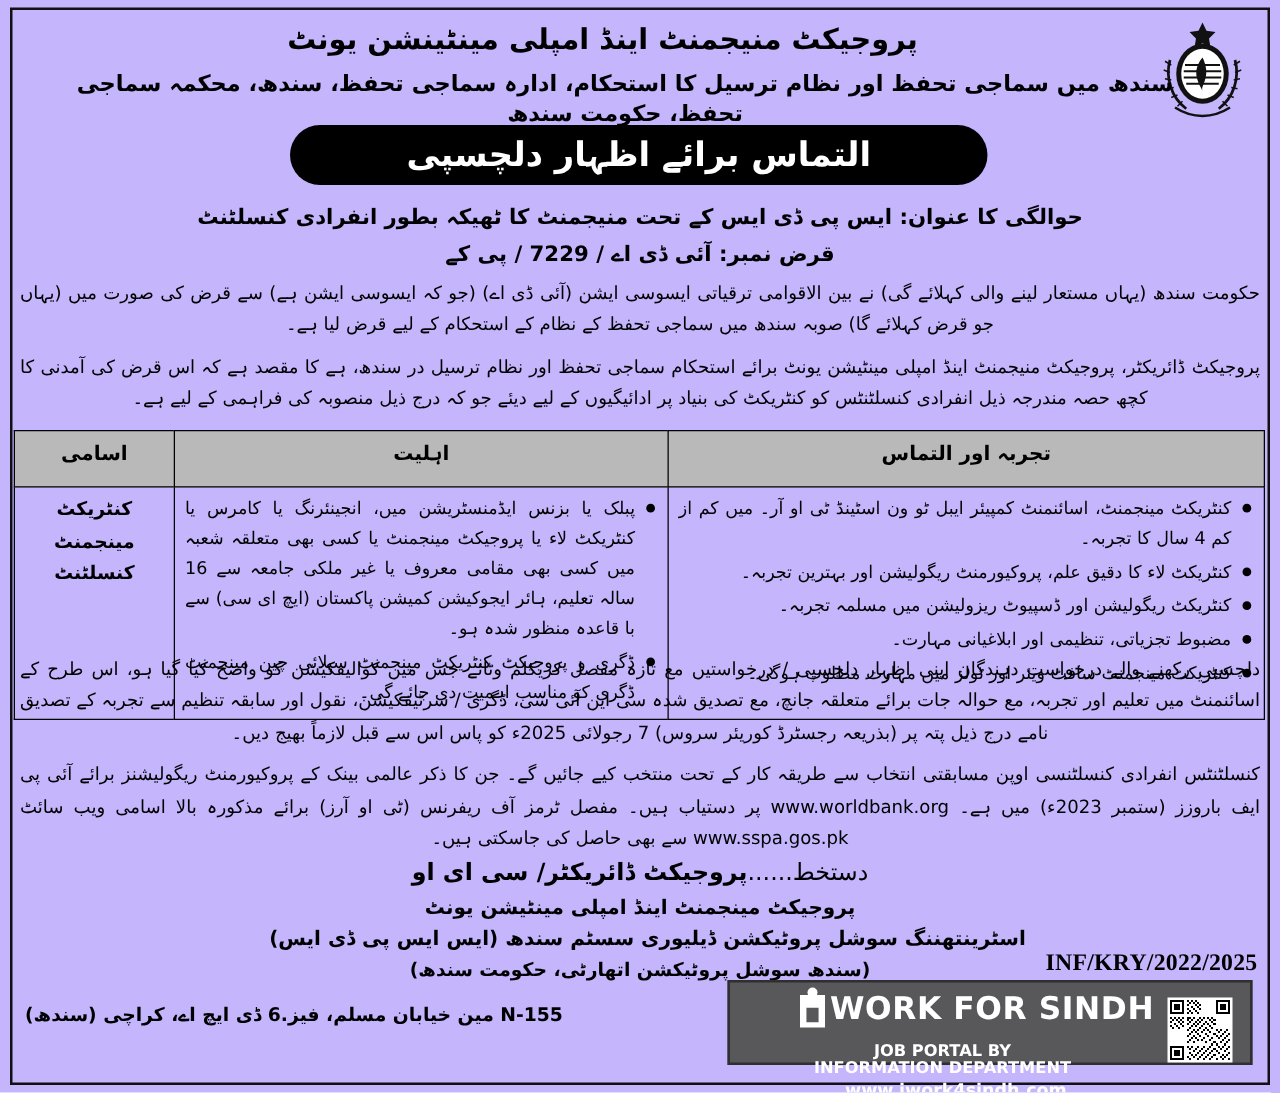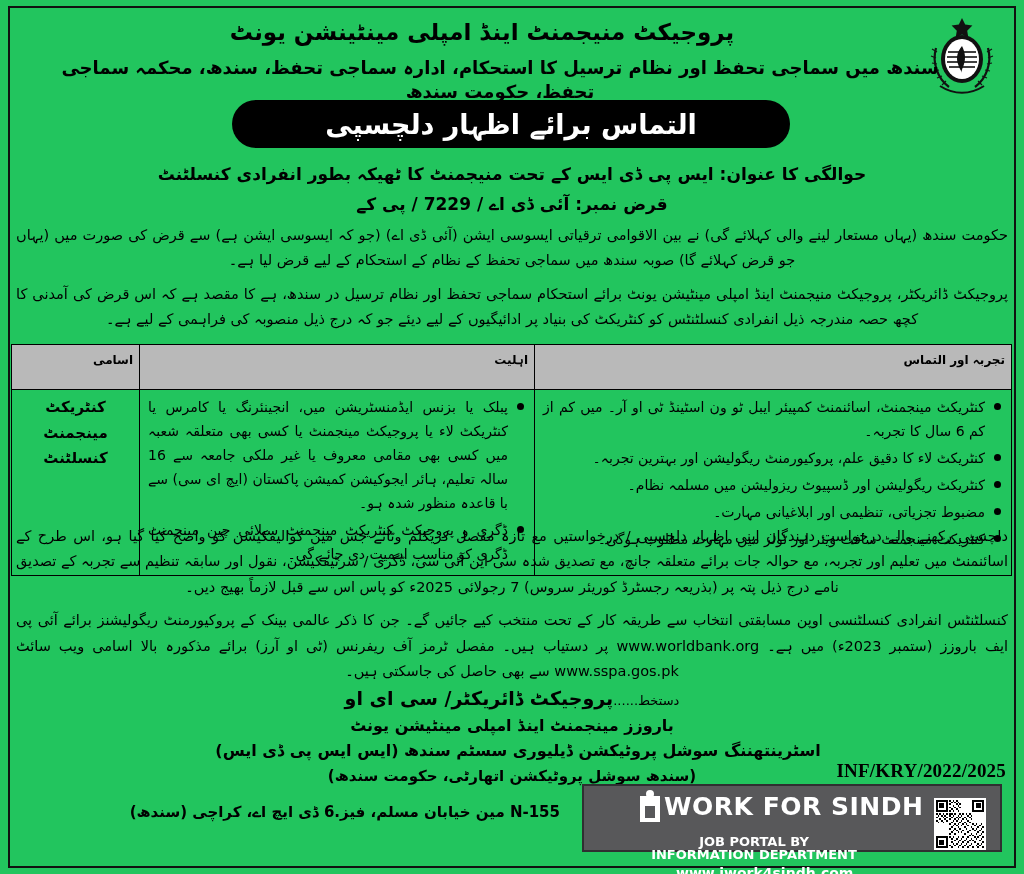--- a/index.html
+++ b/index.html
@@ -10,21 +10,21 @@
   }
   body {
     font-family: "DejaVu Sans", "Liberation Sans", sans-serif;
     color: #000000;
   }
   .page {
     position: relative;
     width: 1024px;
     height: 874px;
     box-sizing: border-box;
-    background: #22c55e;
+    background: #c4b5fd;
     overflow: hidden;
     margin: 0 auto;
   }
   .page-border {
     position: absolute;
     left: 8px;
     top: 6px;
     right: 8px;
     bottom: 6px;
     border: 2px solid #111111;
@@ -135,22 +135,22 @@
     table-layout: fixed;
   }
   table.jobs th,
   table.jobs td {
     border: 1.5px solid #000000;
     vertical-align: top;
     padding: 5px 8px;
   }
   table.jobs thead th {
     background: #b9b9b9;
-    text-align: right;
-    font-size: 12px;
+    text-align: center;
+    font-size: 16px;
     font-weight: bold;
     padding: 8px 6px;
     height: 28px;
   }
   col.c-post  { width: 128px; }
   col.c-elig  { width: 395px; }
   col.c-exp   { width: 477px; }
 
   td.post-cell {
     text-align: center;
@@ -200,21 +200,21 @@
     top: 684px;
     text-align: center;
     direction: rtl;
   }
   .sig-role {
     font-size: 19px;
     font-weight: bold;
     line-height: 1.5;
   }
   .sig-role .prefix {
-    font-size: 13px;
+    font-size: 19px;
     font-weight: normal;
   }
   .sig-unit {
     font-size: 16px;
     font-weight: bold;
     line-height: 1.6;
   }
   .sig-prog {
     font-size: 16px;
     font-weight: bold;
@@ -226,21 +226,21 @@
     font-weight: bold;
     line-height: 1.6;
   }
 
   
   .contact {
     position: absolute;
     left: 20px;
     top: 800px;
     width: 540px;
-    text-align: right;
+    text-align: left;
     direction: rtl;
   }
   .contact-addr {
     font-size: 15px;
     font-weight: bold;
     line-height: 1.7;
   }
   .contact-tel {
     font-size: 15px;
     font-weight: bold;
@@ -412,23 +412,23 @@
         <tr>
           <th>تجربہ اور التماس</th>
           <th>اہلیت</th>
           <th>اسامی</th>
         </tr>
       </thead>
       <tbody>
         <tr>
           <td>
             <ul class="bullets">
-              <li>کنٹریکٹ مینجمنٹ، اسائنمنٹ کمپیئر ایبل ٹو ون اسٹینڈ ٹی او آر۔ میں کم از کم 6 سال کا تجربہ۔</li>
+              <li>کنٹریکٹ مینجمنٹ، اسائنمنٹ کمپیئر ایبل ٹو ون اسٹینڈ ٹی او آر۔ میں کم از کم 4 سال کا تجربہ۔</li>
               <li>کنٹریکٹ لاء کا دقیق علم، پروکیورمنٹ ریگولیشن اور بہترین تجربہ۔</li>
-              <li>کنٹریکٹ ریگولیشن اور ڈسپیوٹ ریزولیشن میں مسلمہ نظام۔</li>
+              <li>کنٹریکٹ ریگولیشن اور ڈسپیوٹ ریزولیشن میں مسلمہ تجربہ۔</li>
               <li>مضبوط تجزیاتی، تنظیمی اور ابلاغیانی مہارت۔</li>
               <li>کنٹریکٹ مینجمنٹ سافٹ ویئر اور ٹولز میں مہارت مطلوب ہوگی۔</li>
             </ul>
           </td>
           <td>
             <ul class="bullets">
               <li>پبلک یا بزنس ایڈمنسٹریشن میں، انجینئرنگ یا کامرس یا کنٹریکٹ لاء یا پروجیکٹ مینجمنٹ یا کسی بھی متعلقہ شعبہ میں کسی بھی مقامی معروف یا غیر ملکی جامعہ سے 16 سالہ تعلیم، ہائر ایجوکیشن کمیشن پاکستان (ایچ ای سی) سے با قاعدہ منظور شدہ ہو۔</li>
               <li>ڈگری و پروجیکٹ کنٹریکٹ مینجمنٹ سپلائی چین مینجمنٹ ڈگری کو مناسب اہمیت دی جائے گی۔</li>
             </ul>
           </td>
@@ -440,21 +440,21 @@
 
   <div class="after-table">
     <p class="para">دلچسپی رکھنے والے درخواست دہندگان اپنی اظہار دلچسپی / درخواستیں مع تازہ مفصل کریکلم وٹائے جس میں کوالیفکیشن کو واضح کیا گیا ہو، اس طرح کے اسائنمنٹ میں تعلیم اور تجربہ، مع حوالہ جات برائے متعلقہ جانچ، مع تصدیق شدہ سی این آئی سی، ڈگری / سرٹیفکیشن، نقول اور سابقہ تنظیم سے تجربہ کے تصدیق نامے درج ذیل پتہ پر (بذریعہ رجسٹرڈ کوریئر سروس) 7 رجولائی 2025ء کو پاس اس سے قبل لازماً بھیج دیں۔</p>
     <p class="para">کنسلٹنٹس انفرادی کنسلٹنسی اوپن مسابقتی انتخاب سے طریقہ کار کے تحت منتخب کیے جائیں گے۔ جن کا ذکر عالمی بینک کے پروکیورمنٹ ریگولیشنز برائے آئی پی ایف باروزز (ستمبر 2023ء) میں ہے۔ www.worldbank.org پر دستیاب ہیں۔ مفصل ٹرمز آف ریفرنس (ٹی او آرز) برائے مذکورہ بالا اسامی ویب سائٹ www.sspa.gos.pk سے بھی حاصل کی جاسکتی ہیں۔</p>
   </div>
 
   <div class="signature">
     <div class="sig-role">
       <span class="prefix">دستخط......</span><span>پروجیکٹ ڈائریکٹر/ سی ای او</span>
     </div>
-    <div class="sig-unit">باروزز مینجمنٹ اینڈ امپلی مینٹیشن یونٹ</div>
+    <div class="sig-unit">پروجیکٹ مینجمنٹ اینڈ امپلی مینٹیشن یونٹ</div>
     <div class="sig-prog">اسٹرینتھننگ سوشل پروٹیکشن ڈیلیوری سسٹم سندھ (ایس ایس پی ڈی ایس)</div>
     <div class="sig-auth">(سندھ سوشل پروٹیکشن اتھارٹی، حکومت سندھ)</div>
   </div>
 
   <div class="contact">
     <div class="contact-addr">N-155 مین خیابان مسلم، فیز.6 ڈی ایچ اے، کراچی (سندھ)</div>
   </div>
 
   <div class="inf-ref">INF/KRY/2022/2025</div>
 

